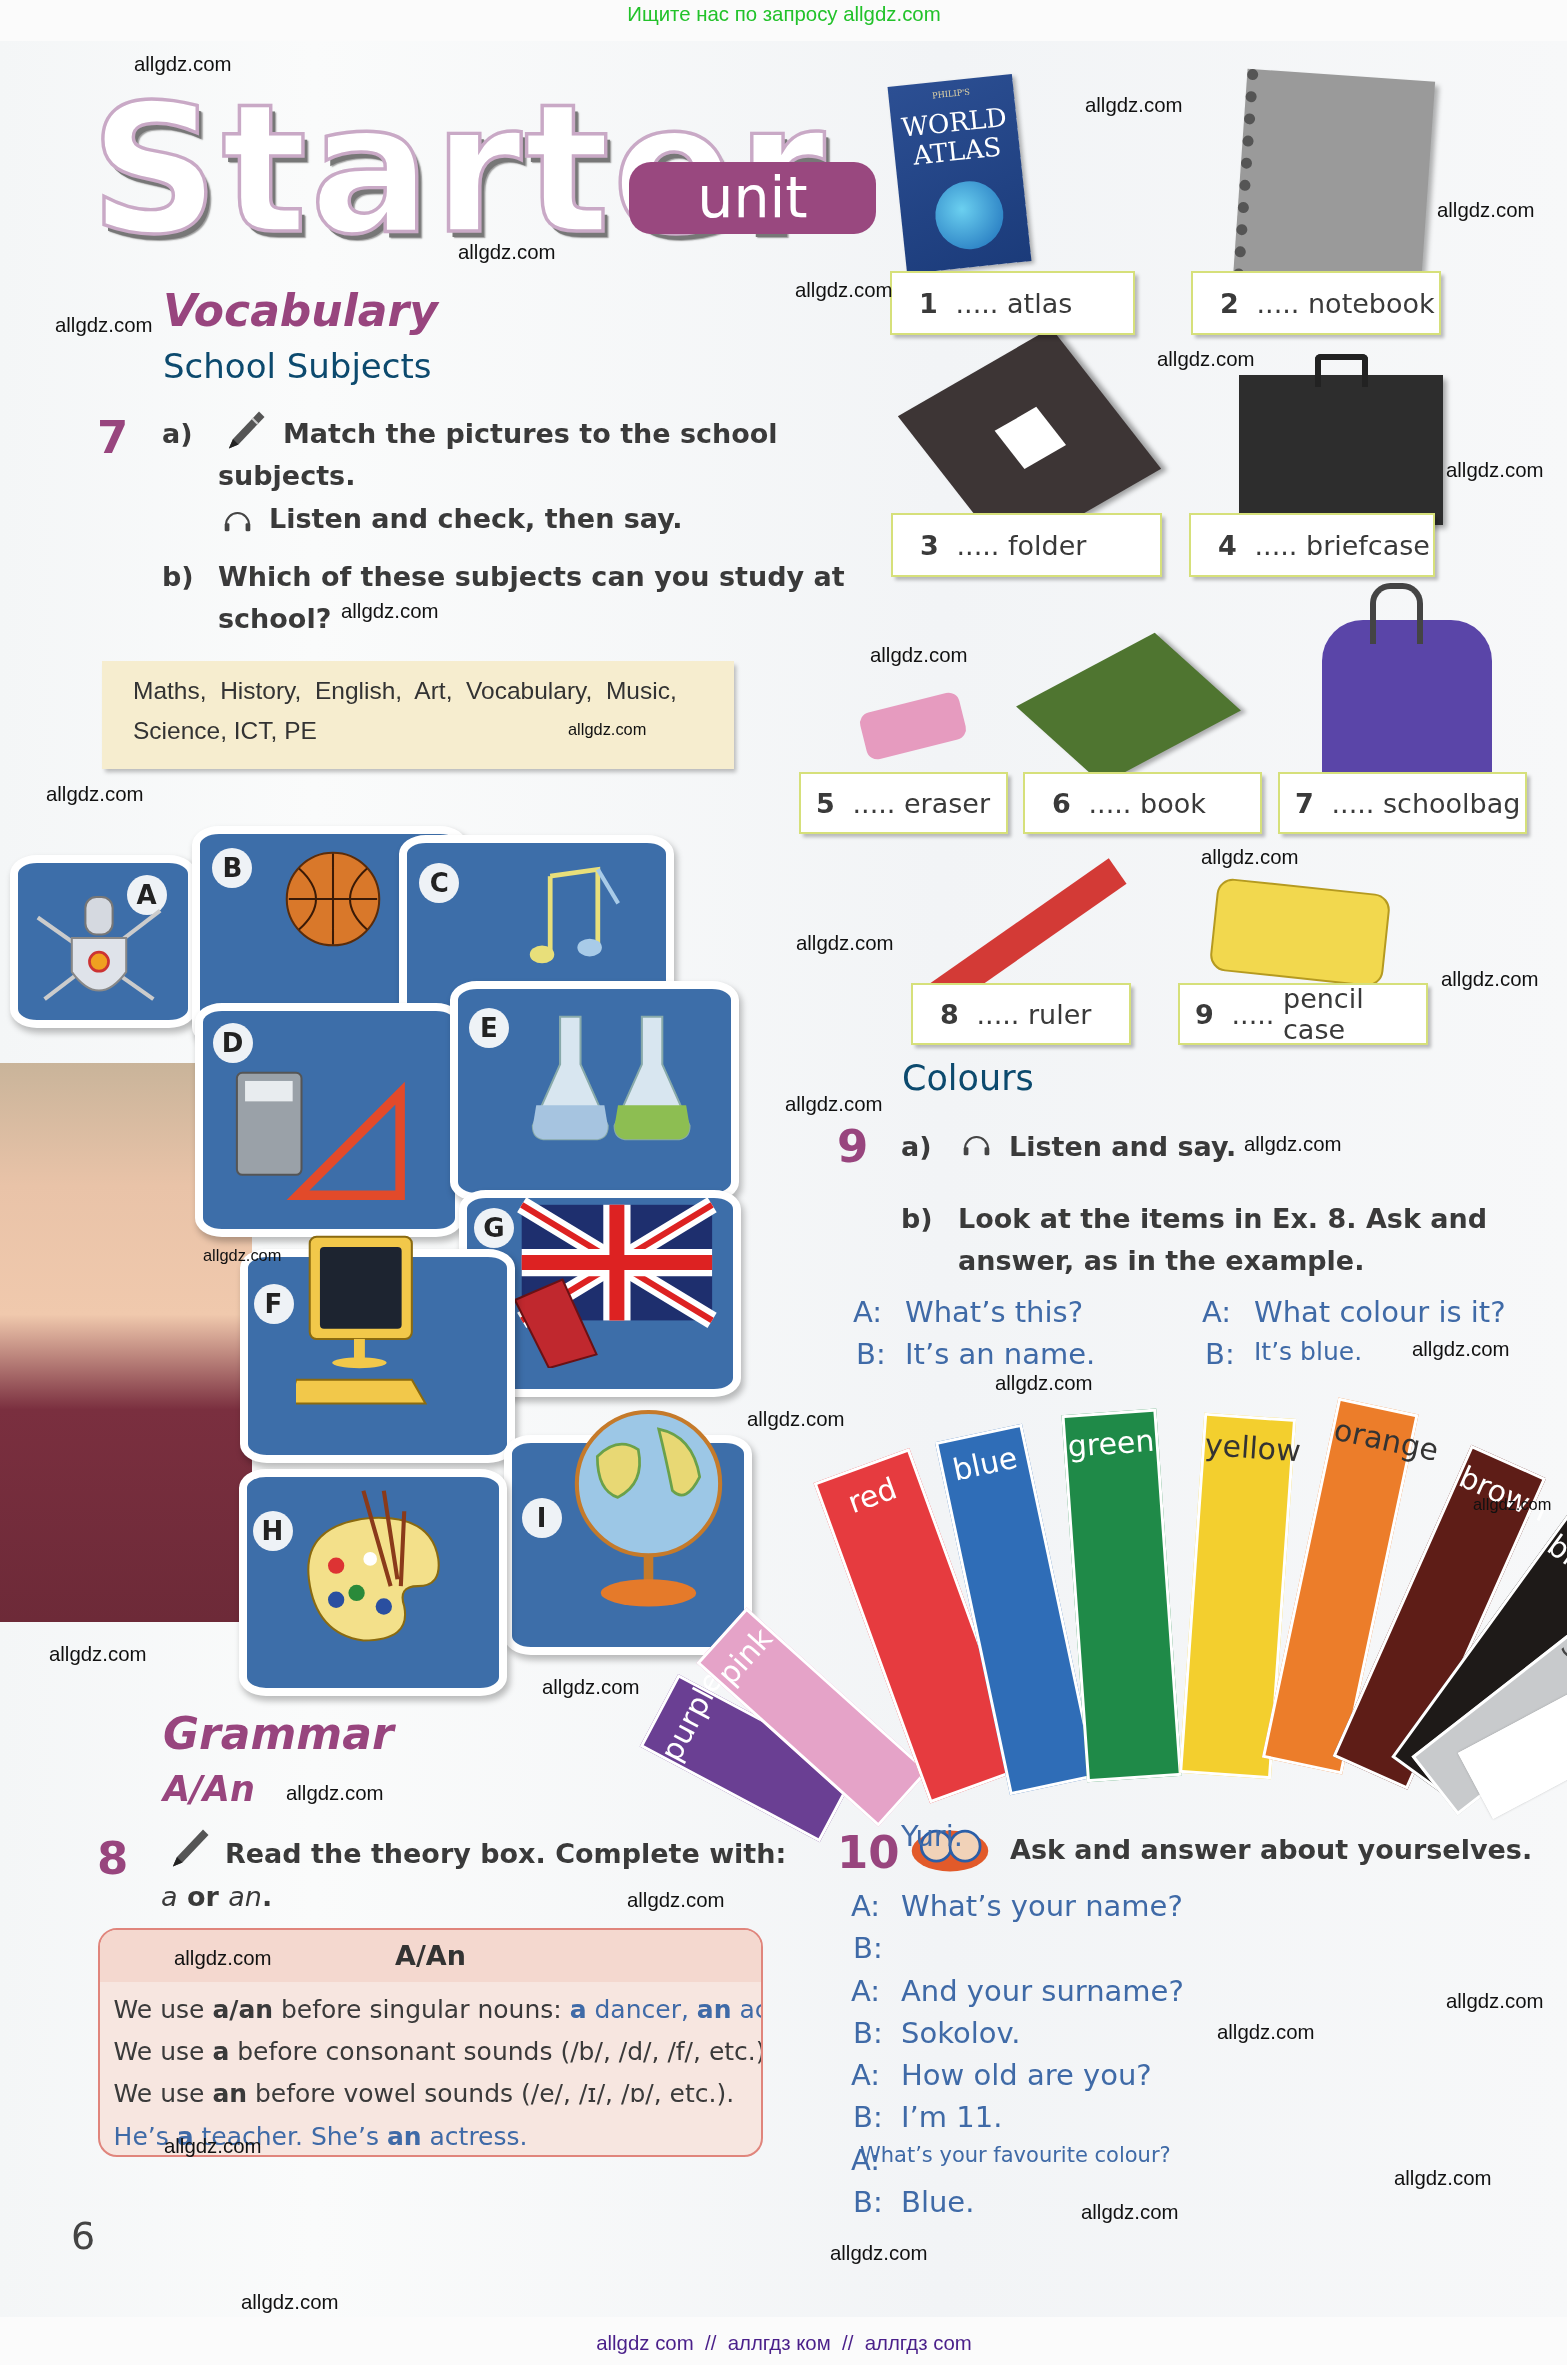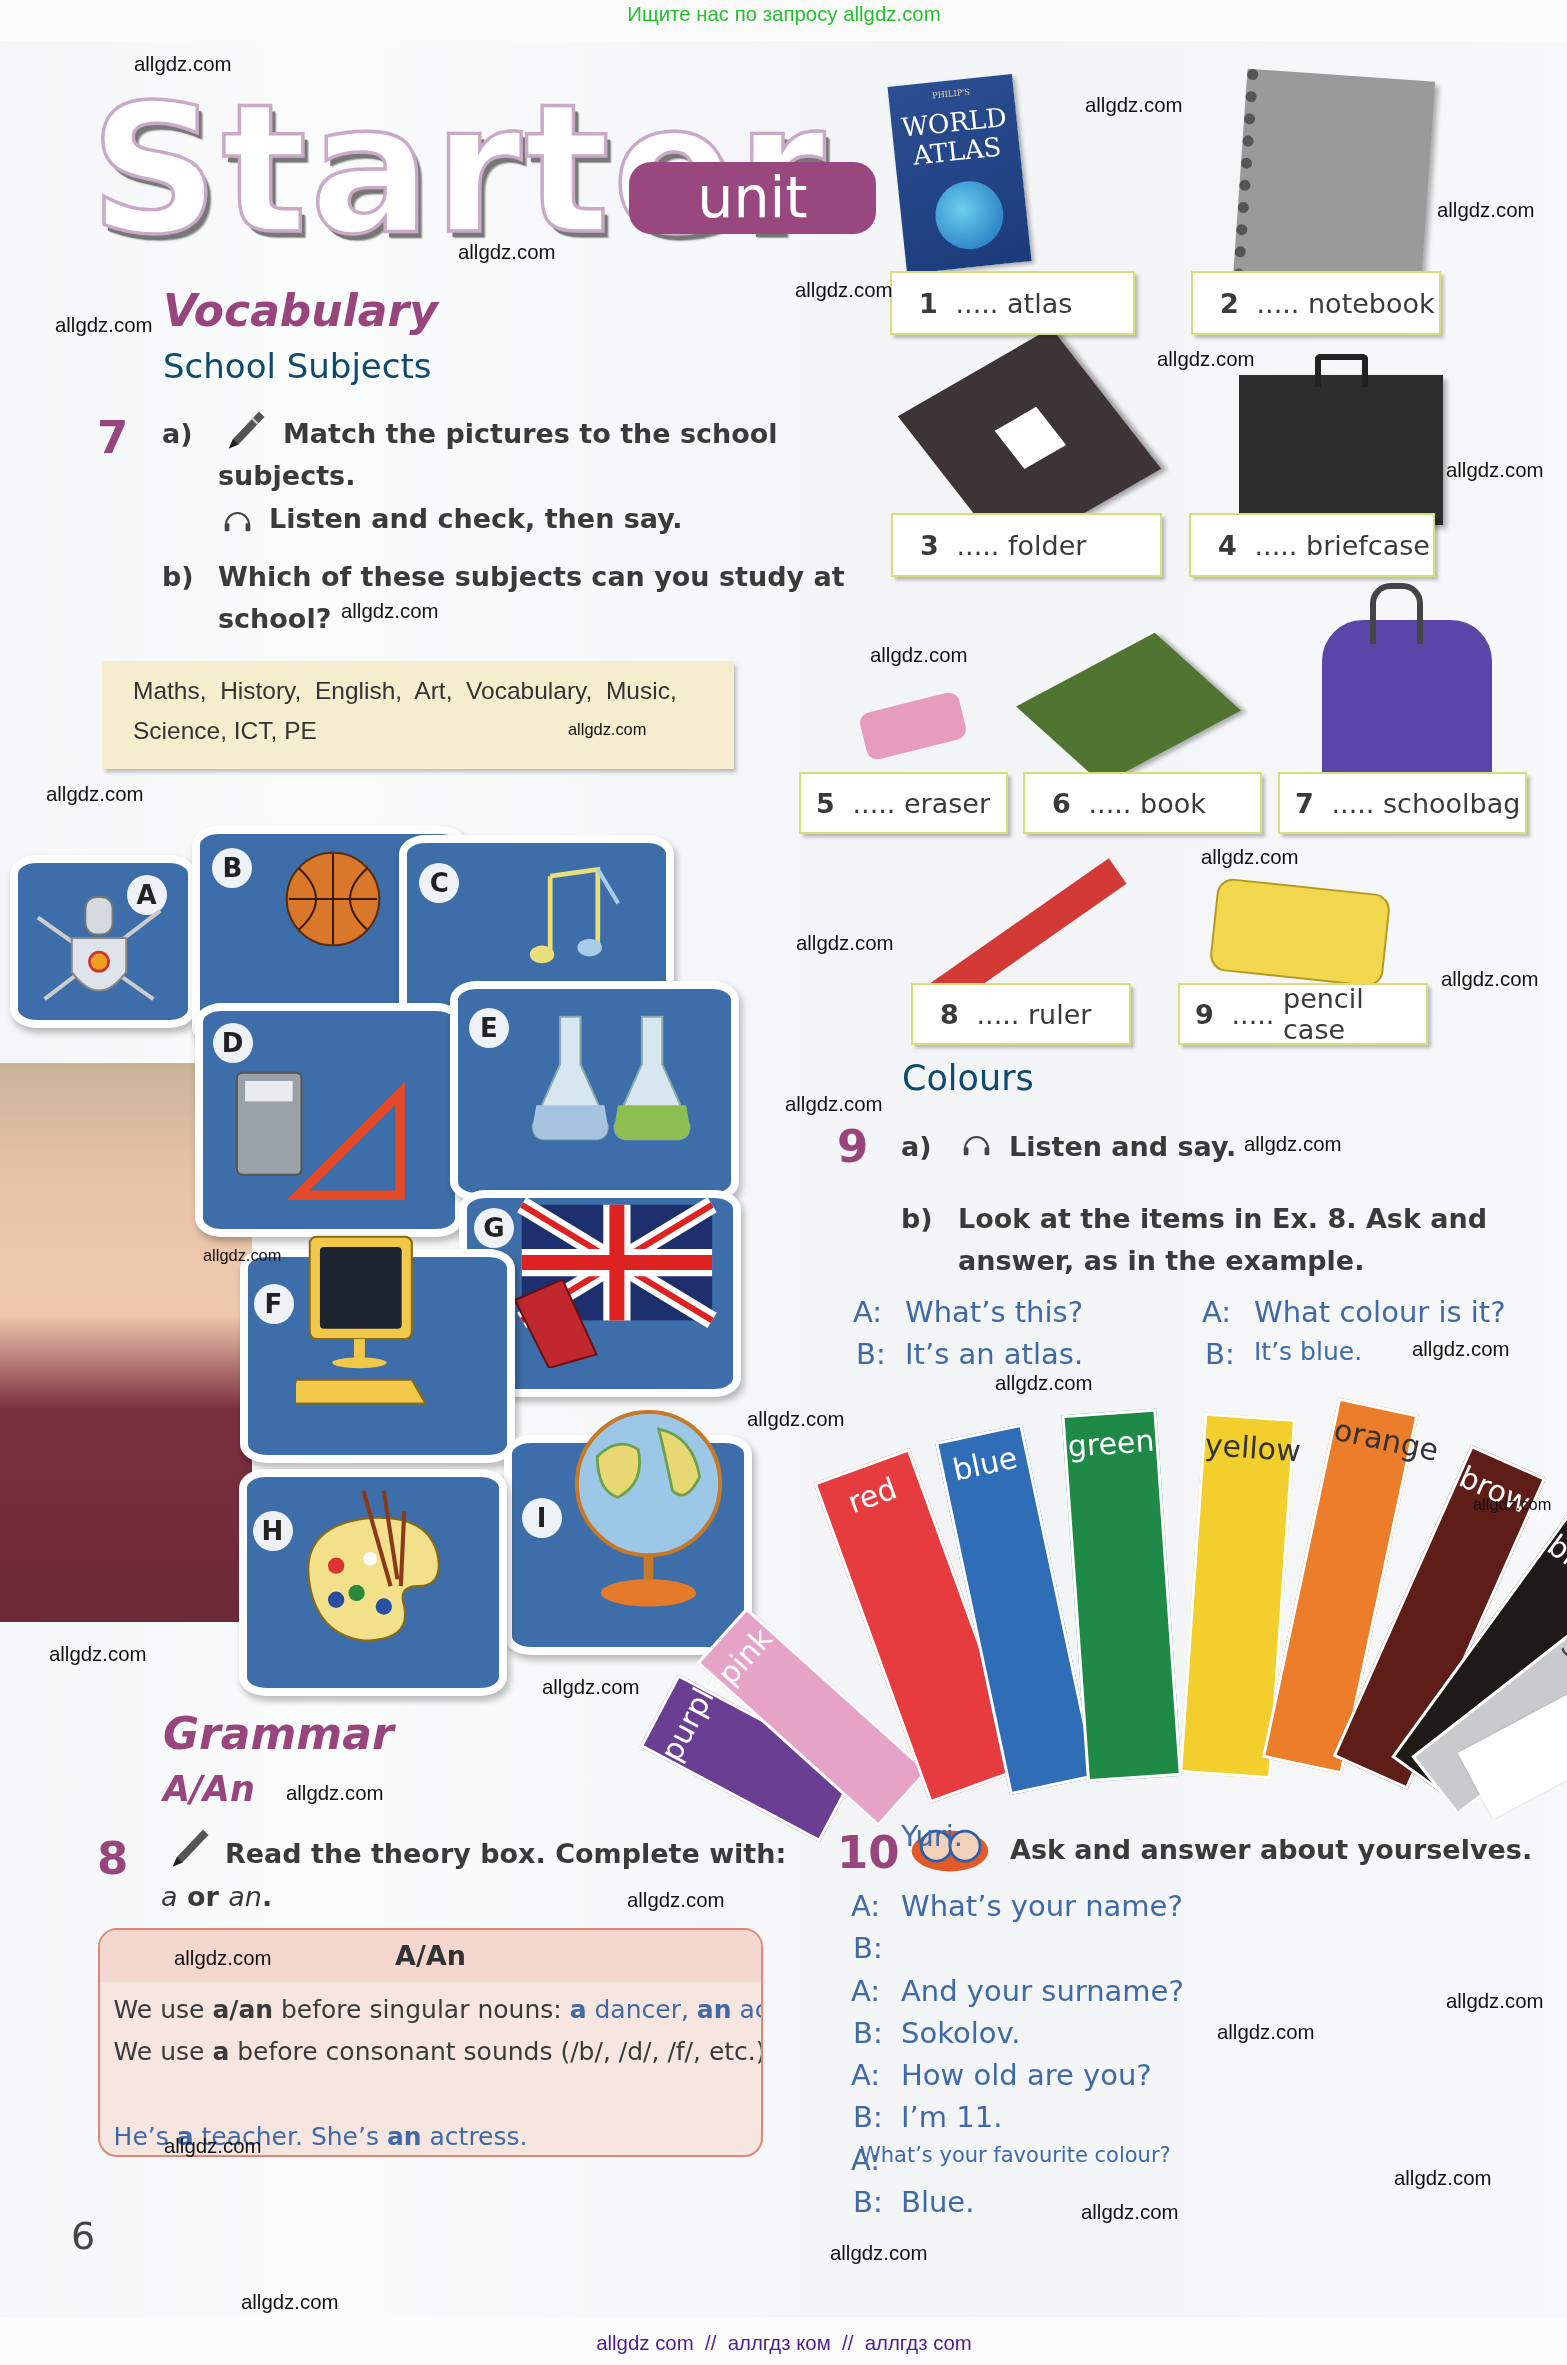--- a/index.html
+++ b/index.html
@@ -197,20 +197,23 @@
 </div>
 
 <div class="abs theory-box">
   <div class="theory-head">A/An</div>
   <div class="theory-line normal" style="top:65px;">
     <span style="white-space:pre">We use </span><b>a/an</b><span style="white-space:pre"> before singular nouns: </span><b class="blue-it">a</b><span class="blue-it" style="white-space:pre"> dancer, </span><b class="blue-it">an</b><span class="blue-it"> actor</span>
   </div>
   <div class="theory-line normal" style="top:107px;">
     <span style="white-space:pre">We use </span><b>a</b><span style="white-space:pre"> before consonant sounds (/b/, /d/, /f/, etc.).</span>
   </div>
+  <div class="theory-line normal" style="top:149px;">
+    <span style="white-space:pre">We use </span><b>an</b><span style="white-space:pre"> before vowel sounds (/e/, /ɪ/, /ɒ/, etc.).</span>
+  </div>
   <div class="theory-line blue-it" style="top:192px;">
     <span style="white-space:pre">He’s </span><b>a</b><span style="white-space:pre"> teacher. She’s </span><b>an</b><span> actress.</span>
   </div>
 </div>
 
 <div class="abs normal" style="left:71px;top:2214px;font-size:38px;color:#444;">6</div>
 
 <div>
 
   <div class="abs" style="left:897px;top:80px;width:125px;height:188px;background:linear-gradient(160deg,#2c4f93,#1b3b7a);transform:rotate(-6deg);box-shadow:2.7px 2.7px 4.1px rgba(0,0,0,.3);">
@@ -263,21 +266,21 @@
 </div>
 <div class="abs instr" style="left:1009px;top:1126px;">Listen and say.</div>
 <div class="abs instr" style="left:901px;top:1198px;">b)</div>
 <div class="abs instr" style="left:958px;top:1198px;">Look at the items in Ex. 8. Ask and</div>
 <div class="abs instr" style="left:958px;top:1240px;">answer, as in the example.</div>
 
 <div>
   <div class="abs blue-it" style="left:853px;top:1295px;font-size:29px;font-style:normal;">A:</div>
   <div class="abs blue-it" style="left:905px;top:1295px;font-size:29px;">What’s this?</div>
   <div class="abs blue-it" style="left:856px;top:1337px;font-size:29px;font-style:normal;">B:</div>
-  <div class="abs blue-it" style="left:905px;top:1337px;font-size:29px;">It’s an atlas.</div>
+  <div class="abs blue-it" style="left:905px;top:1337px;font-size:29px;">It’s an name.</div>
   <div class="abs blue-it" style="left:1202px;top:1295px;font-size:29px;font-style:normal;">A:</div>
   <div class="abs blue-it" style="left:1254px;top:1295px;font-size:29px;">What colour is it?</div>
   <div class="abs blue-it" style="left:1205px;top:1337px;font-size:29px;font-style:normal;">B:</div>
   <div class="abs blue-it" style="left:1254px;top:1337px;font-size:25px;">It’s blue.</div>
 </div>
 
 <div class="abs" style="left:784px;top:1384px;width:784px;height:409px;">
   <div class="fan-strip" style="left:13.6px;top:218px;width:82px;height:204px;background:#6a3f93;transform:rotate(-62deg);">
       <div class="fan-label" style="color:#fff">purple</div>
     </div>

